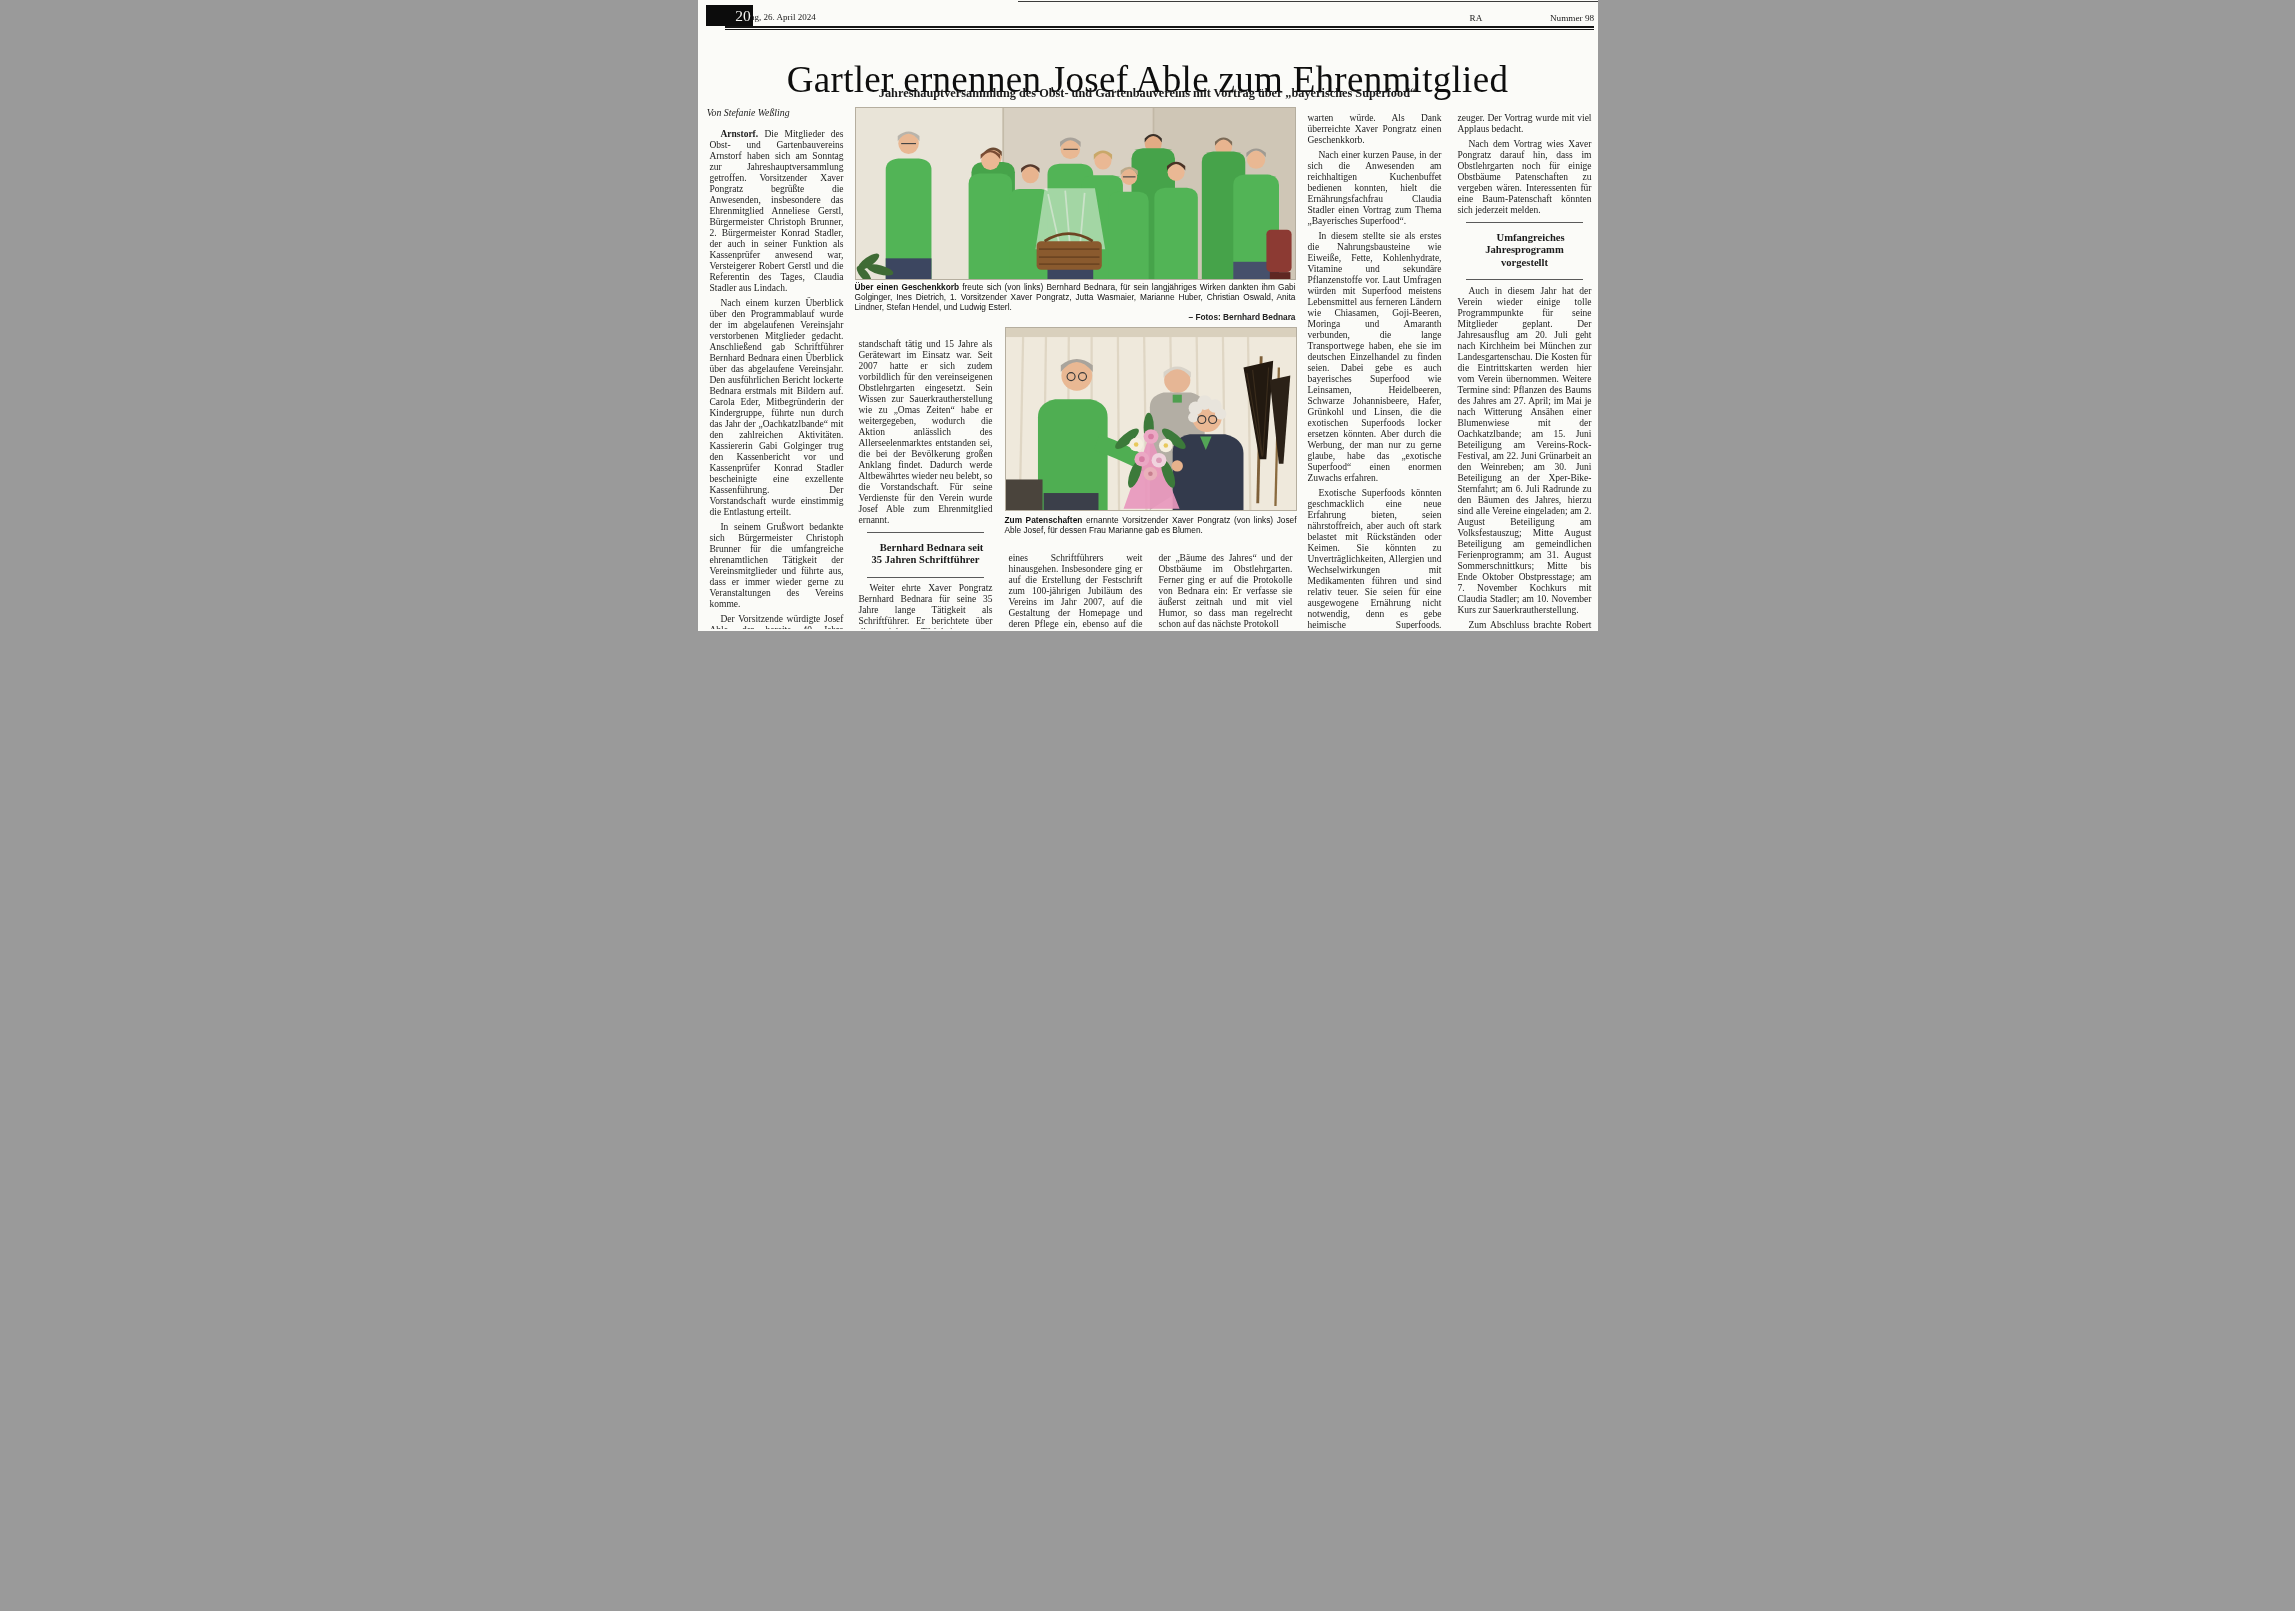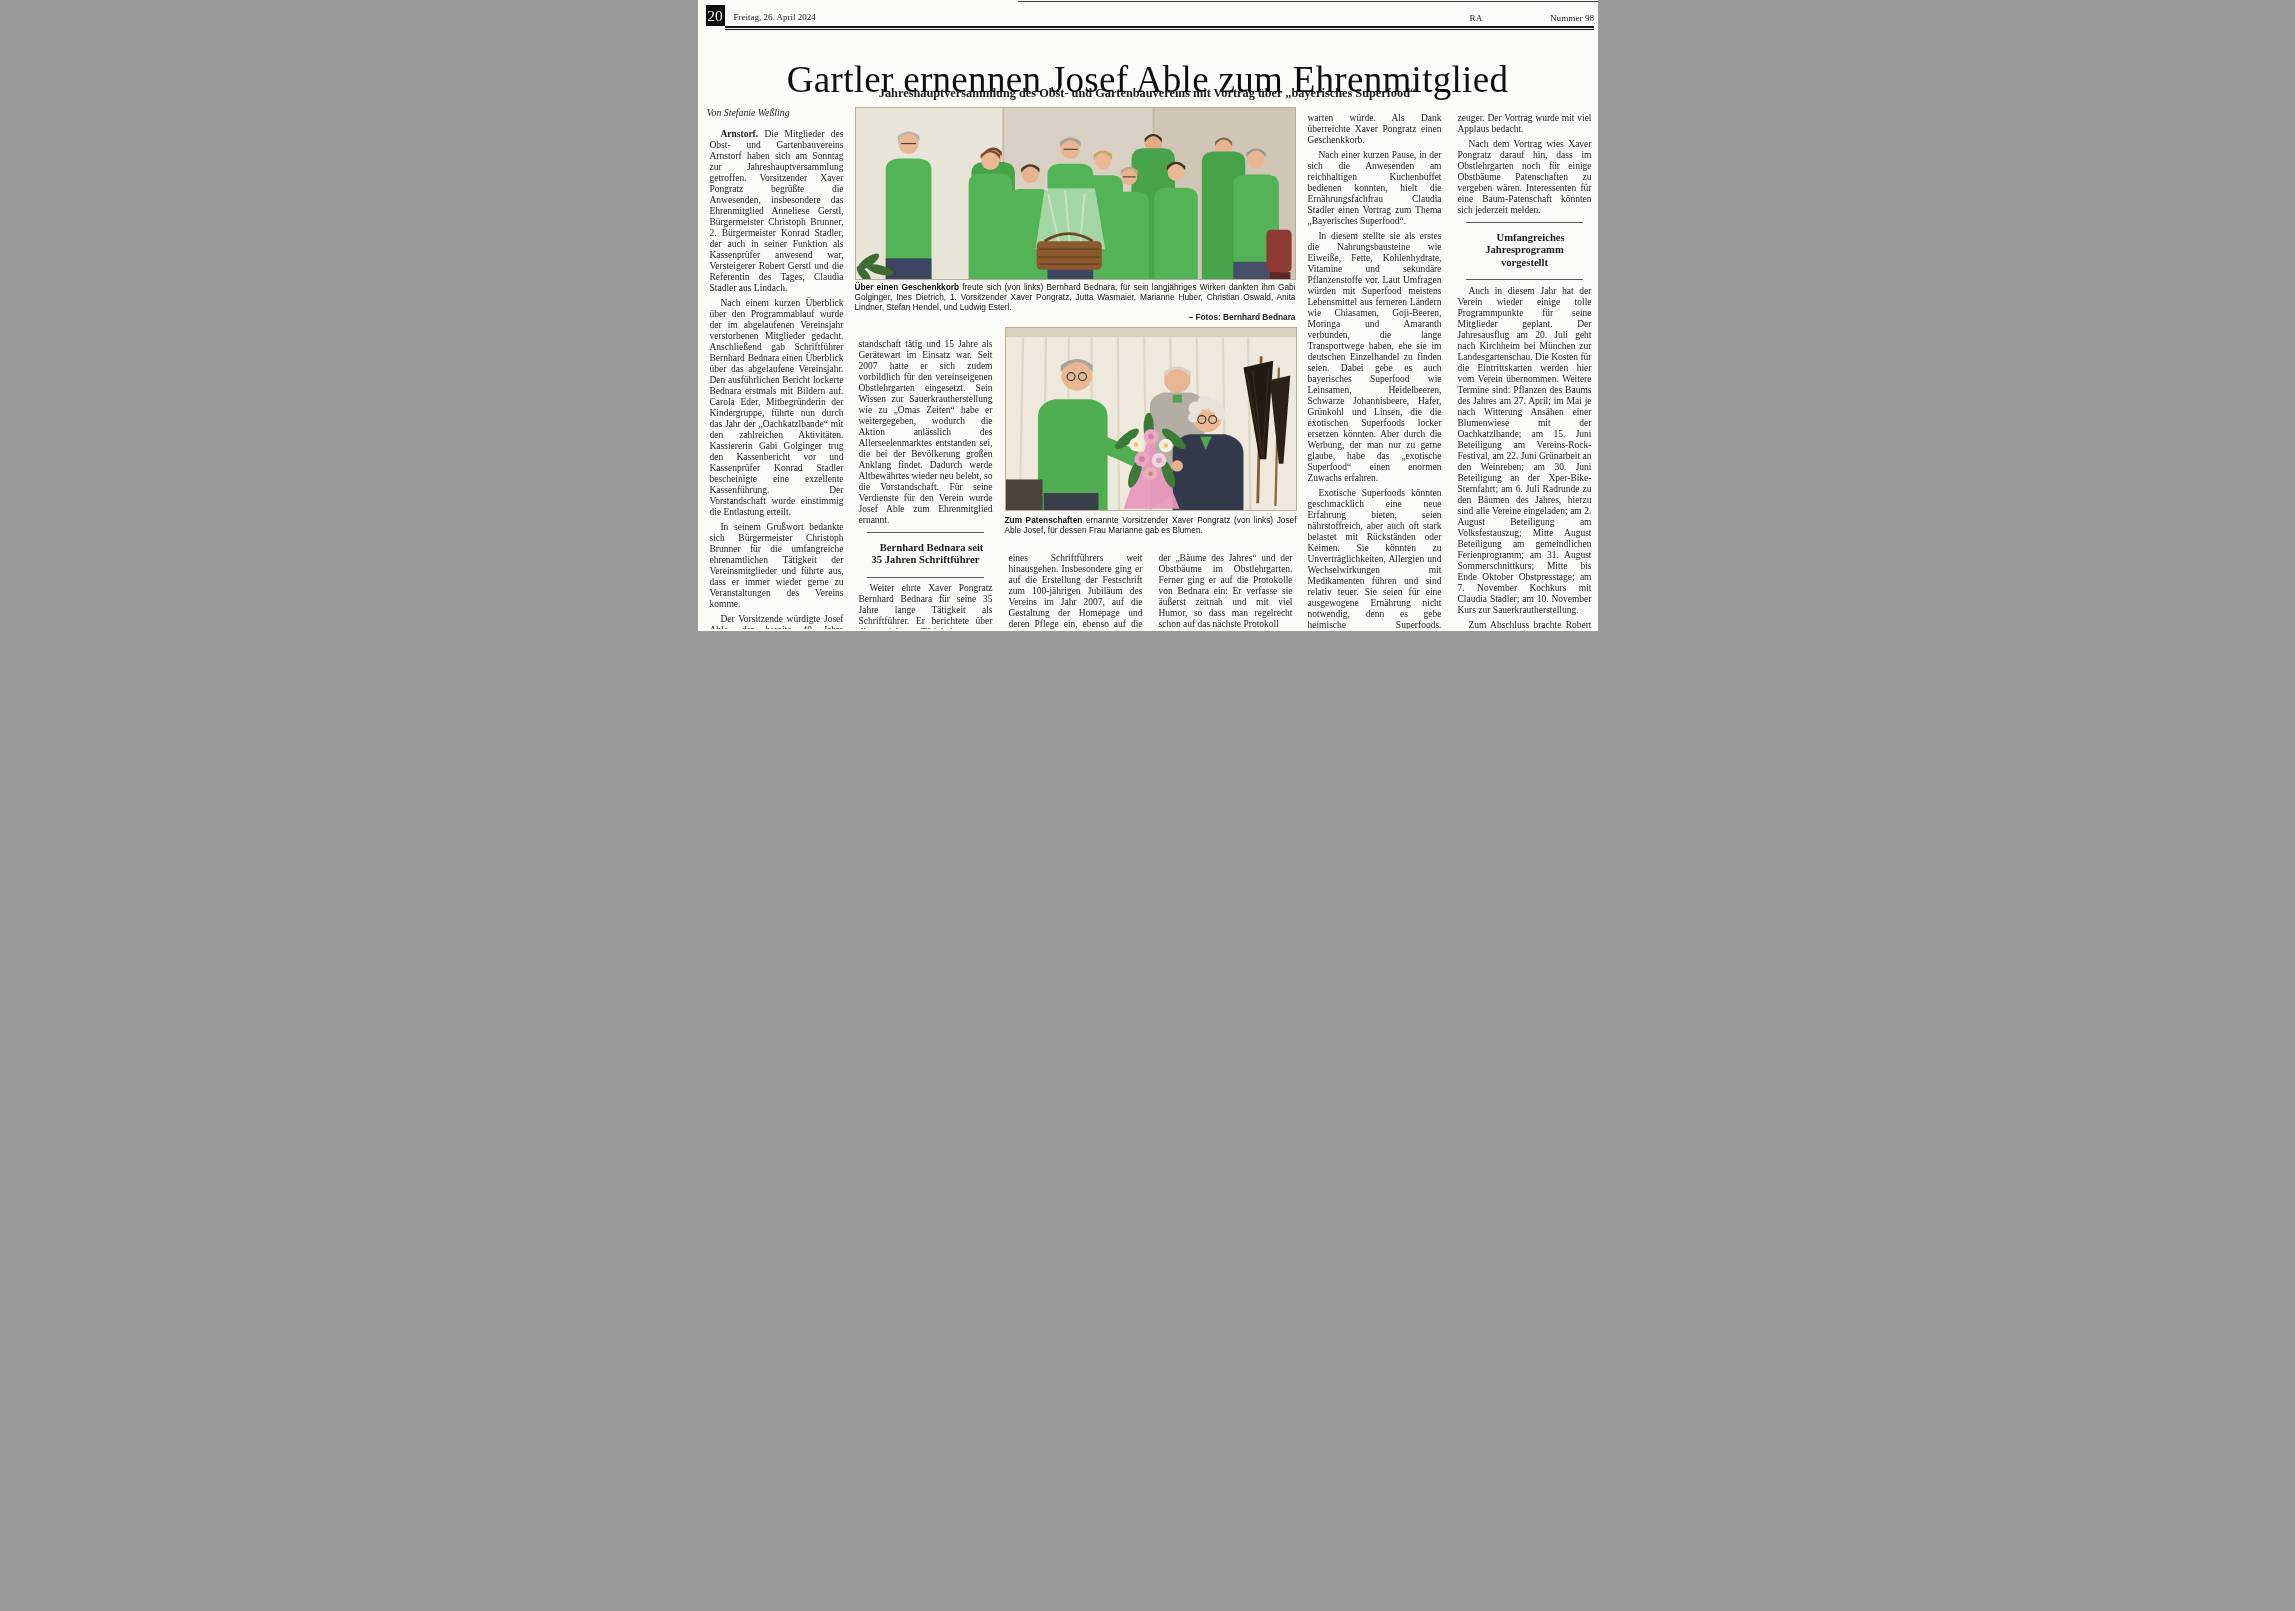--- a/index.html
+++ b/index.html
@@ -1,20 +1,20 @@
 <!DOCTYPE html>
 <html lang="de" style="font-size:9.2px"><head>
 <meta charset="utf-8">
 <style>
   html,body{margin:0;padding:0;background:#9a9a9a;}
   .page{position:relative;width:900px;height:631px;margin:0 auto;background:#fbfbf8;
         font-family:"Liberation Serif",serif;color:#1b1b1b;overflow:hidden;}
   
   .pagenum-box{position:absolute;left:8px;top:5.2px;width:19px;height:21px;background:#0c0c0c;
-        color:#f3f3f0;font-size:15.5px;line-height:21px;text-align:center;z-index:3;}
+        color:#f3f3f0;font-size:15.5px;line-height:21px;text-align:center;z-index:3;padding-left:28px;}
   .hdr-date{position:absolute;left:36px;top:12px;font-size:9px;}
   .hdr-section{position:absolute;left:0;right:0;top:3.4px;text-align:center;font-size:18px;letter-spacing:1.7px;}
   .hdr-ra{position:absolute;left:772px;top:13.2px;font-size:9.2px;}
   .hdr-issue{position:absolute;right:3.4px;top:13.2px;font-size:9.2px;text-align:left;}
   .topline{position:absolute;left:320px;right:0;top:1.1px;height:1.1px;background:#3c3c3c;}
   .mainrule{position:absolute;left:27px;right:3.4px;top:26px;z-index:2;}
   .mainrule .r1{height:1.7px;background:#141414;}
   .mainrule .r2{height:0.9px;background:#141414;margin-top:1.1px;}
   
   .headline{position:absolute;left:0;right:0;top:44px;margin:17px;text-align:center;

